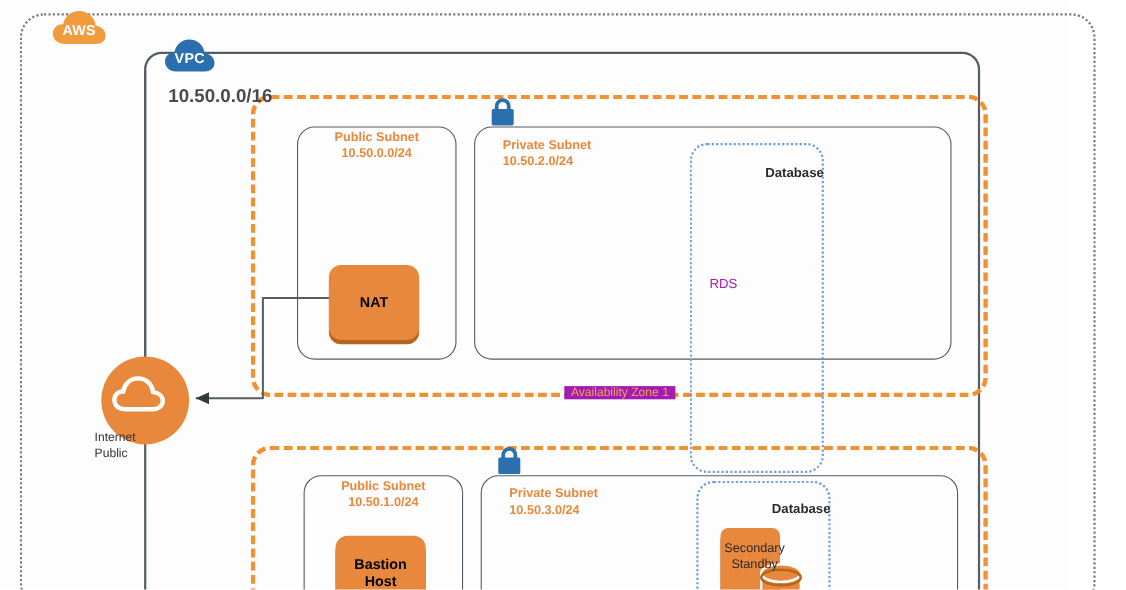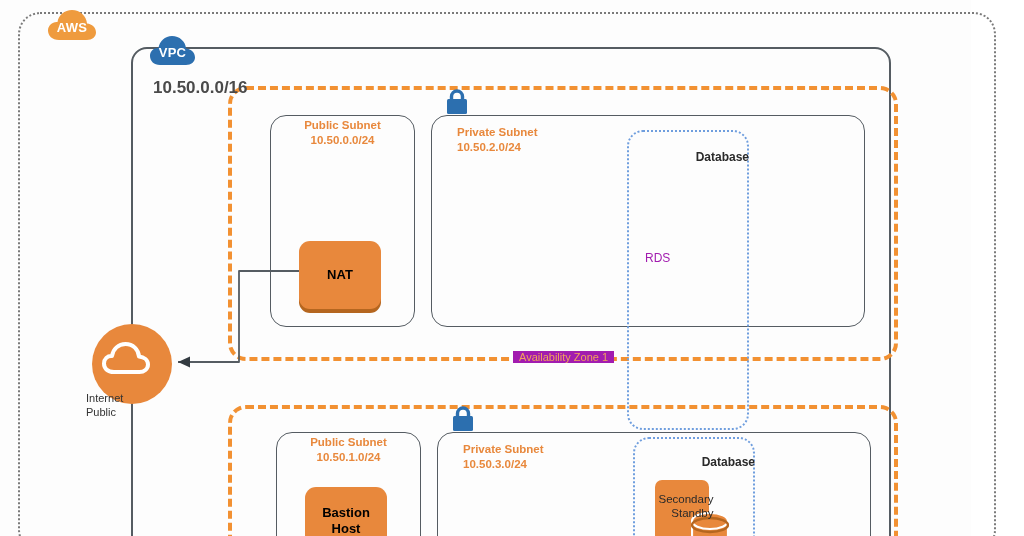--- a/index.html
+++ b/index.html
@@ -261,21 +261,21 @@
   <div class="abs db-title db2-title">Database</div>
 
   <div class="abs rds-icon rds2">
     <div class="abs rds-sq"></div>
     <svg class="abs rds-cyl" viewBox="0 0 38 46">
       <path d="M1 9 V37 A18 8 0 0 0 37 37 V9 Z" fill="#e8883c" stroke="#ffffff" stroke-width="2.2"></path>
       <ellipse cx="19" cy="9" rx="18" ry="8" fill="#e8883c" stroke="#ffffff" stroke-width="2.2"></ellipse>
       <ellipse cx="19" cy="13" rx="18" ry="7" fill="none" stroke="#b5661f" stroke-width="2.4"></ellipse>
       <path d="M1 36 A18 8 0 0 0 37 36" fill="none" stroke="#b5661f" stroke-width="3"></path>
     </svg>
-    <div class="abs rds-sq-text" style="height:52px;text-align:right;">
+    <div class="abs rds-sq-text" style="height:52px;">
       <span>
         <span>Secondary</span><br>
         <span>Standby</span>
       </span>
     </div>
   </div>
 
 </div>
 
 </body></html>

